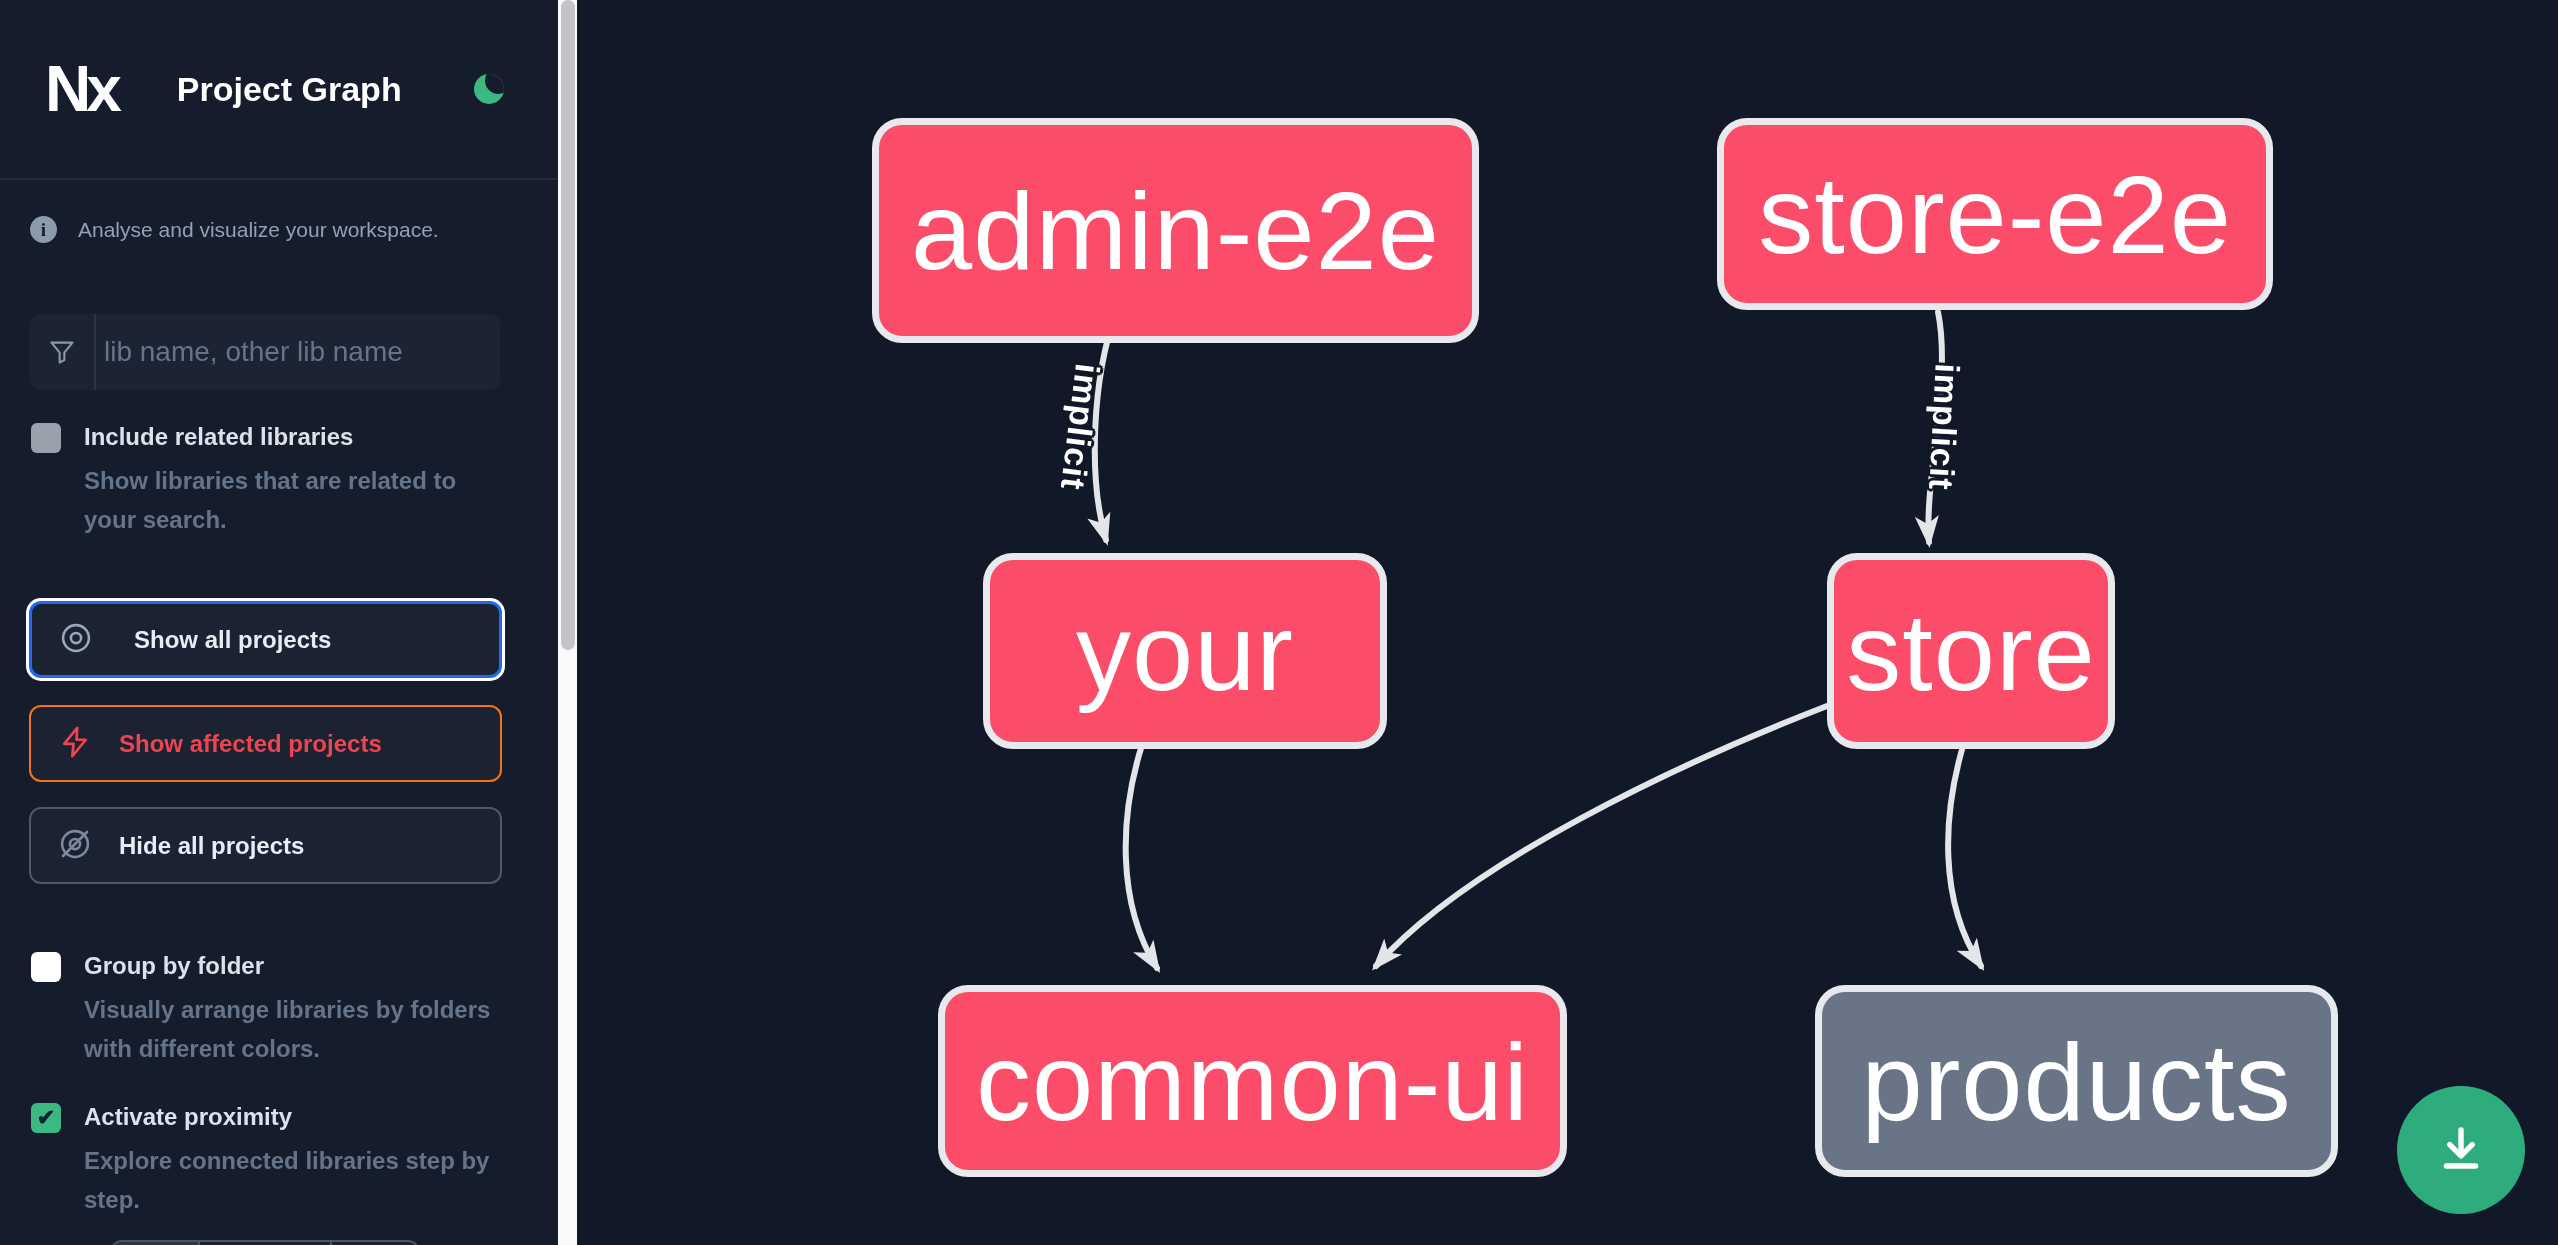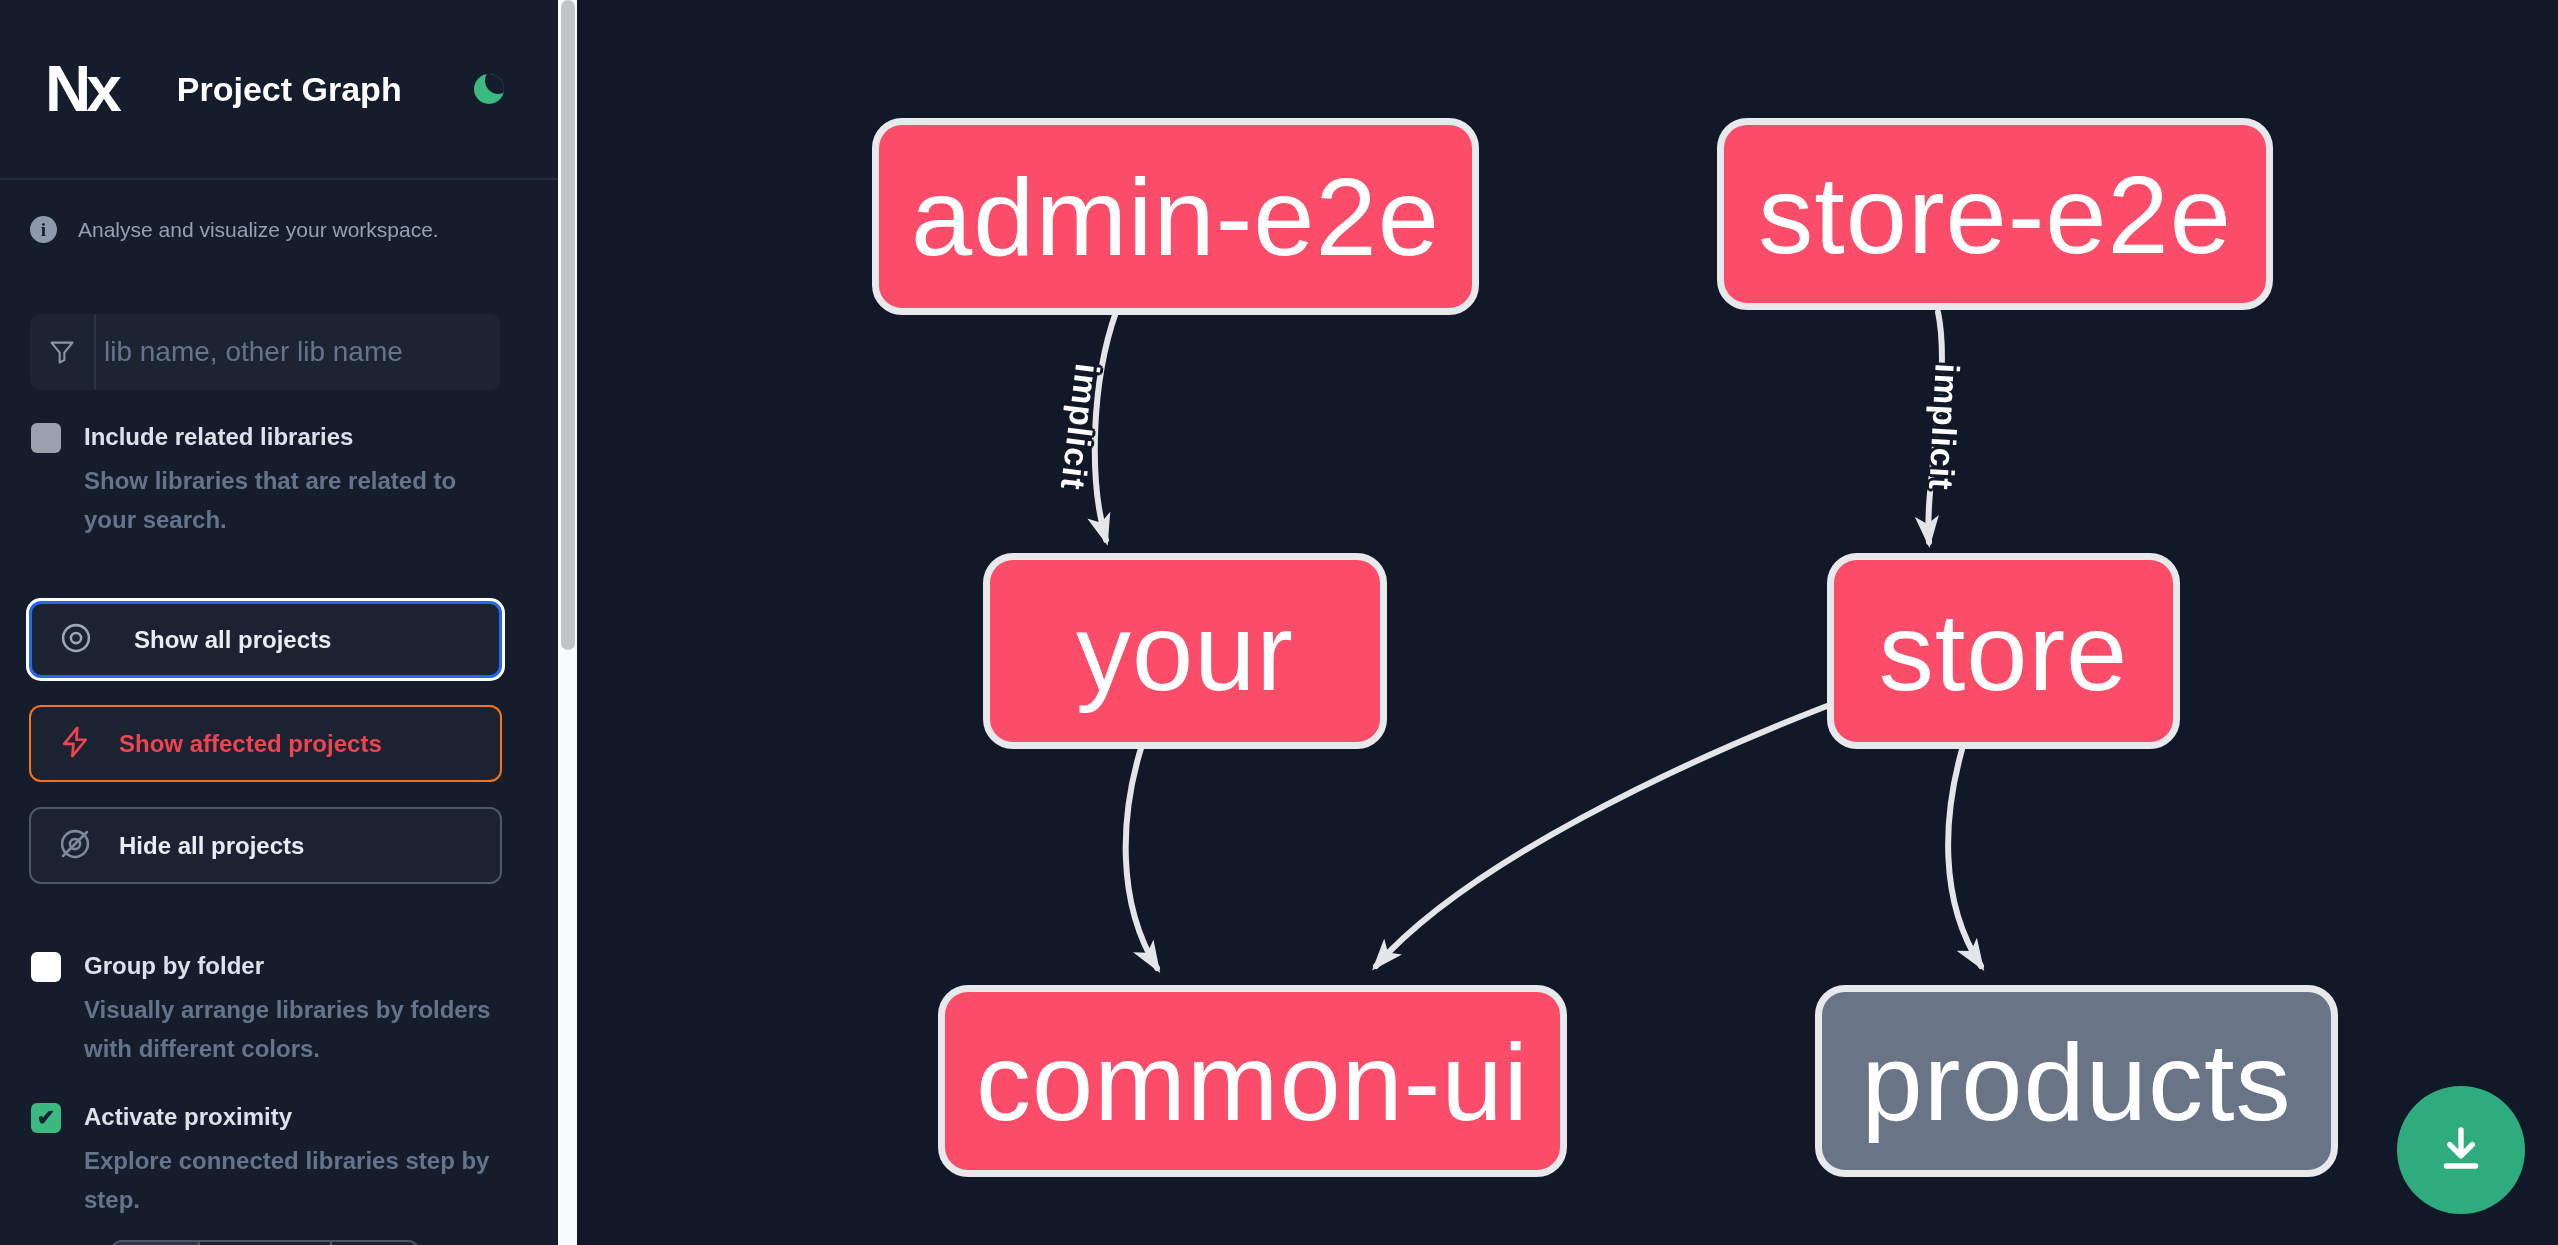--- a/index.html
+++ b/index.html
@@ -94,24 +94,24 @@
       <path d="M 1938 312 C 1952 380, 1924 480, 1929 542" marker-end="url(#arrow)"></path>
       <path d="M 1142 745 C 1120 815, 1116 902, 1157 968" marker-end="url(#arrow)"></path>
       <path d="M 1827 706 C 1680 763, 1468 862, 1376 966" marker-end="url(#arrow)"></path>
       <path d="M 1963 746 C 1943 815, 1938 900, 1981 966" marker-end="url(#arrow)"></path>
     </g>
   </svg>
 
   <div class="edge-label l1">implicit</div>
   <div class="edge-label l2">implicit</div>
 
-  <div class="gnode pink" style="left:872px;  top:118px; width:607px; height:197px;">admin-e2e</div>
+  <div class="gnode pink" style="left:872px;  top:118px; width:607px; height:225px;">admin-e2e</div>
   <div class="gnode pink" style="left:1717px; top:118px; width:556px; height:192px;">store-e2e</div>
   <div class="gnode pink" style="left:983px;  top:553px; width:404px; height:196px;">your</div>
-  <div class="gnode pink" style="left:1827px; top:553px; width:353px; height:196px;">store</div>
+  <div class="gnode pink" style="left:1827px; top:553px; width:288px; height:196px;">store</div>
   <div class="gnode pink" style="left:938px;  top:985px; width:629px; height:192px;">common-ui</div>
   <div class="gnode gray" style="left:1815px; top:985px; width:523px; height:192px;">products</div>
 </div>
 
 <div class="sidebar">
 
   <div class="sb-header">
     <div class="nx-logo">Nx</div>
     <div class="sb-title">Project Graph</div>
     <div class="moon"></div>

